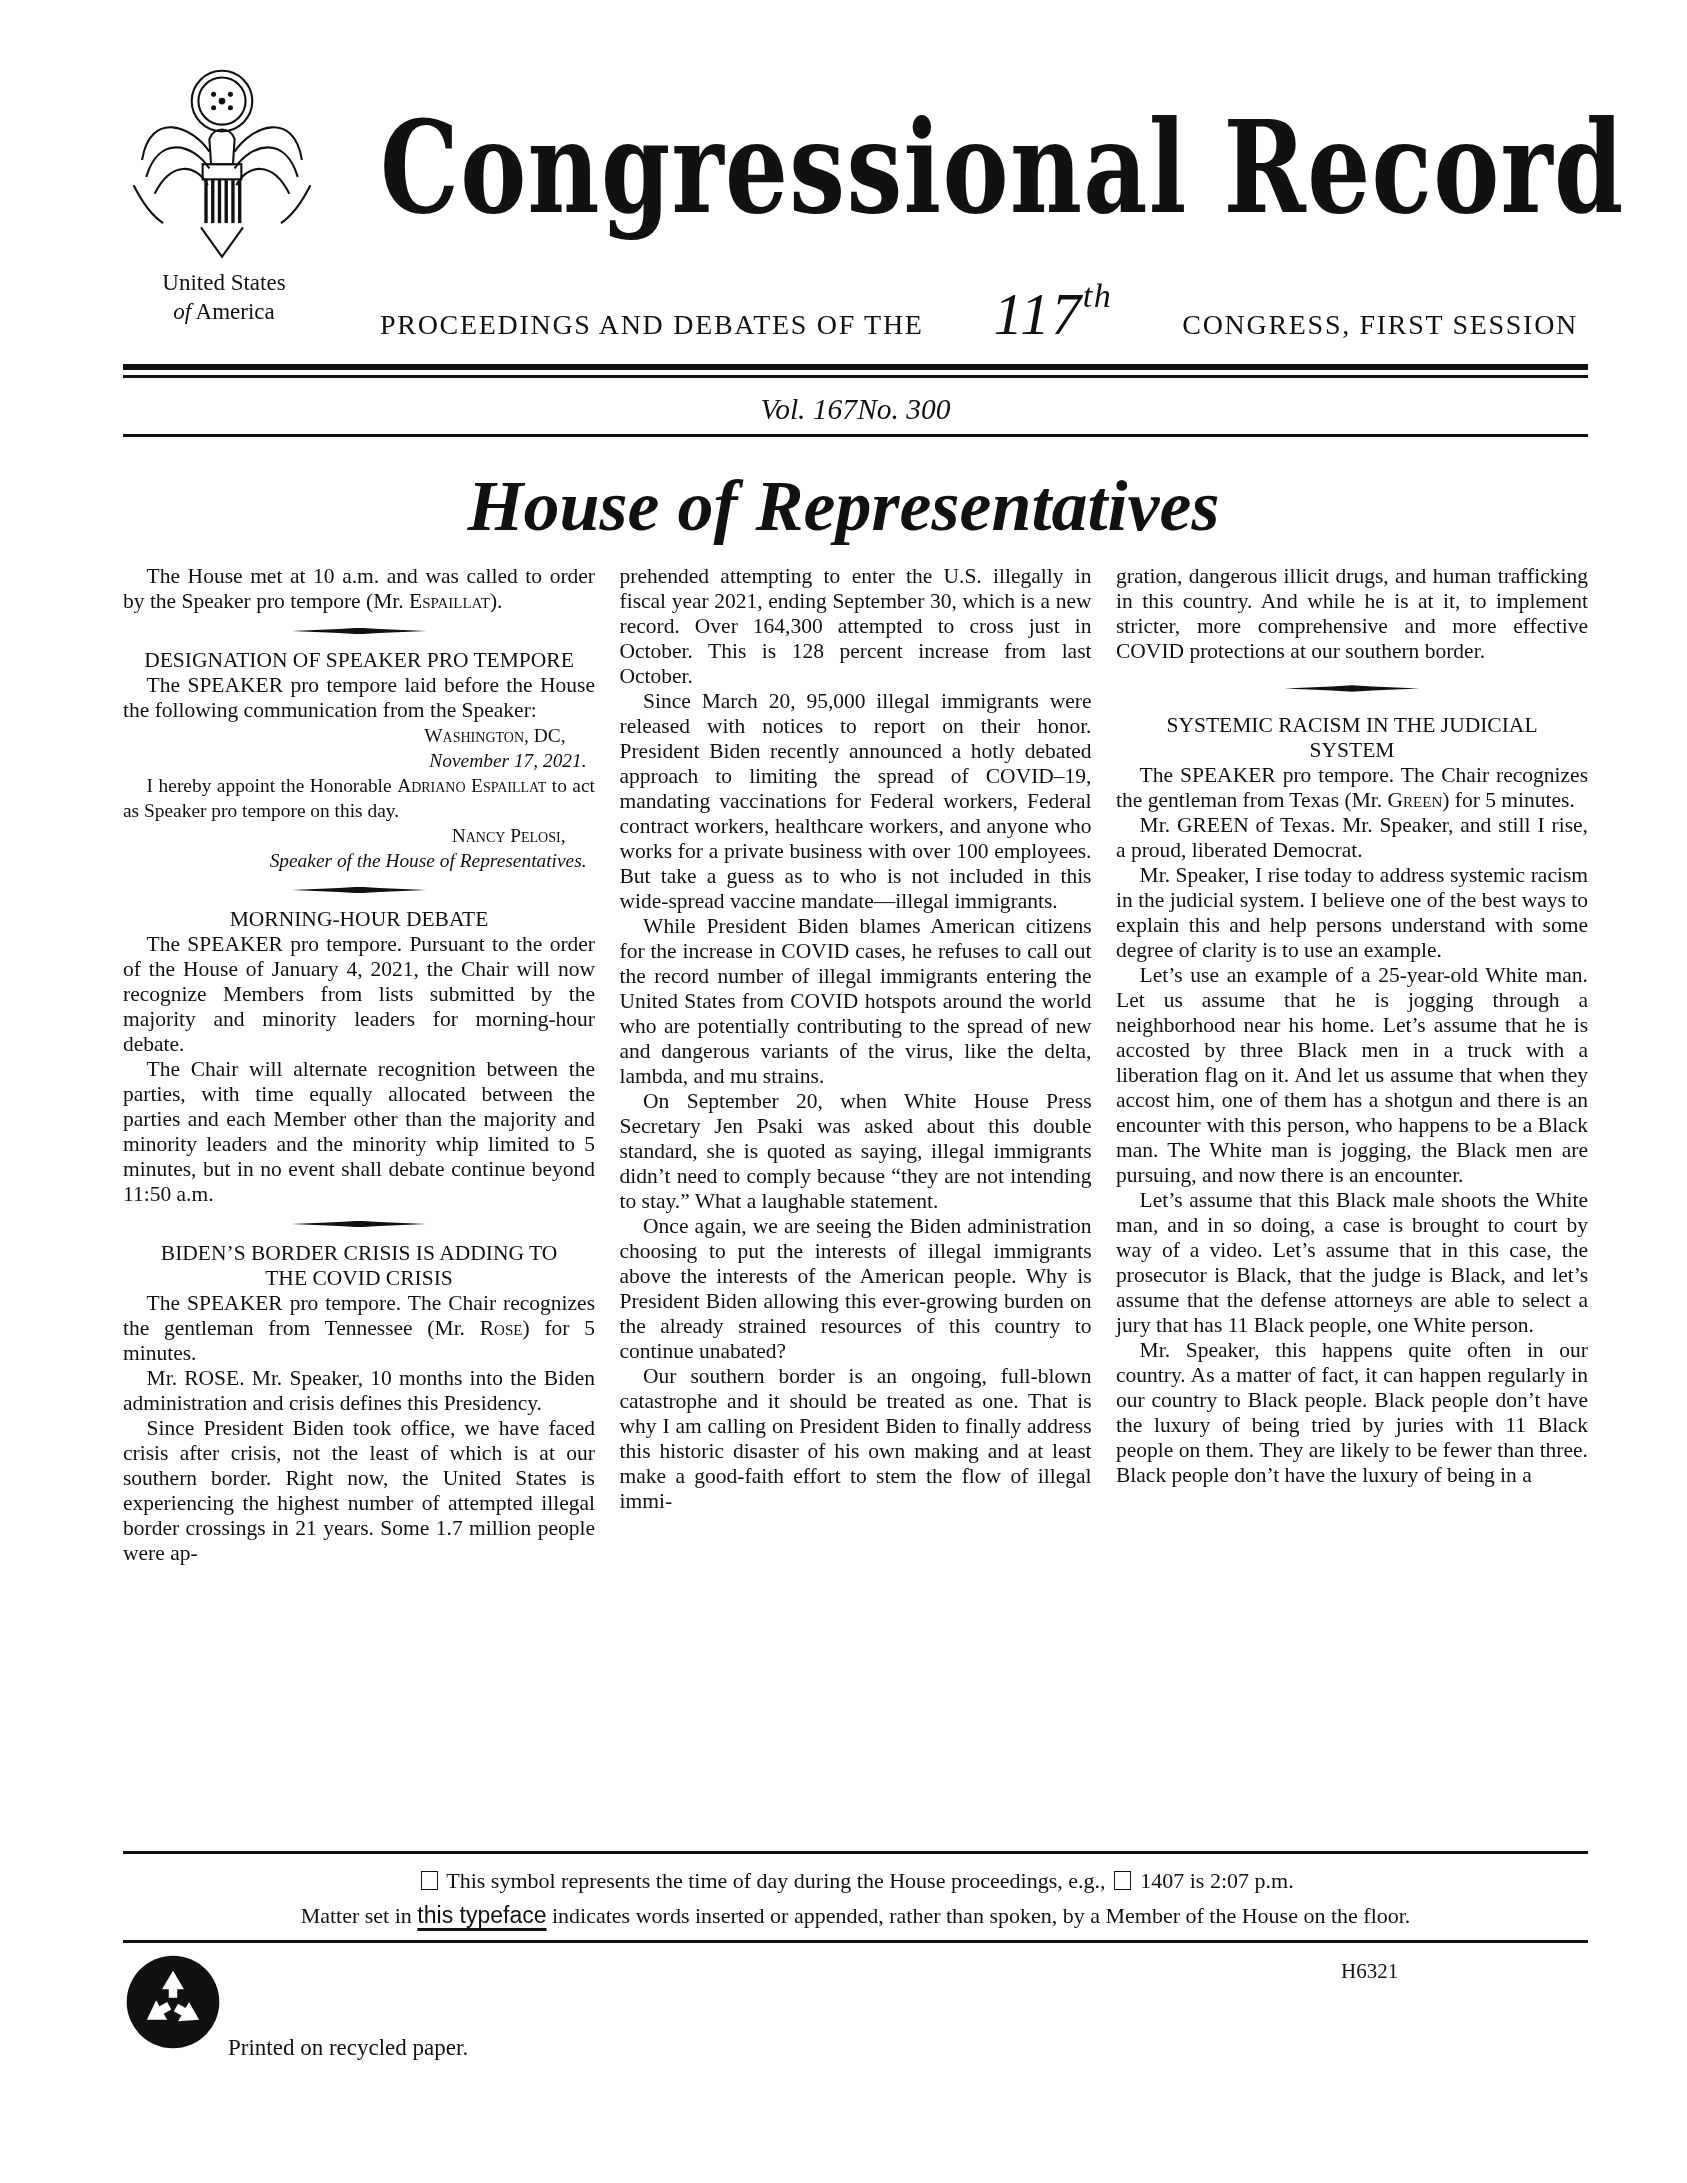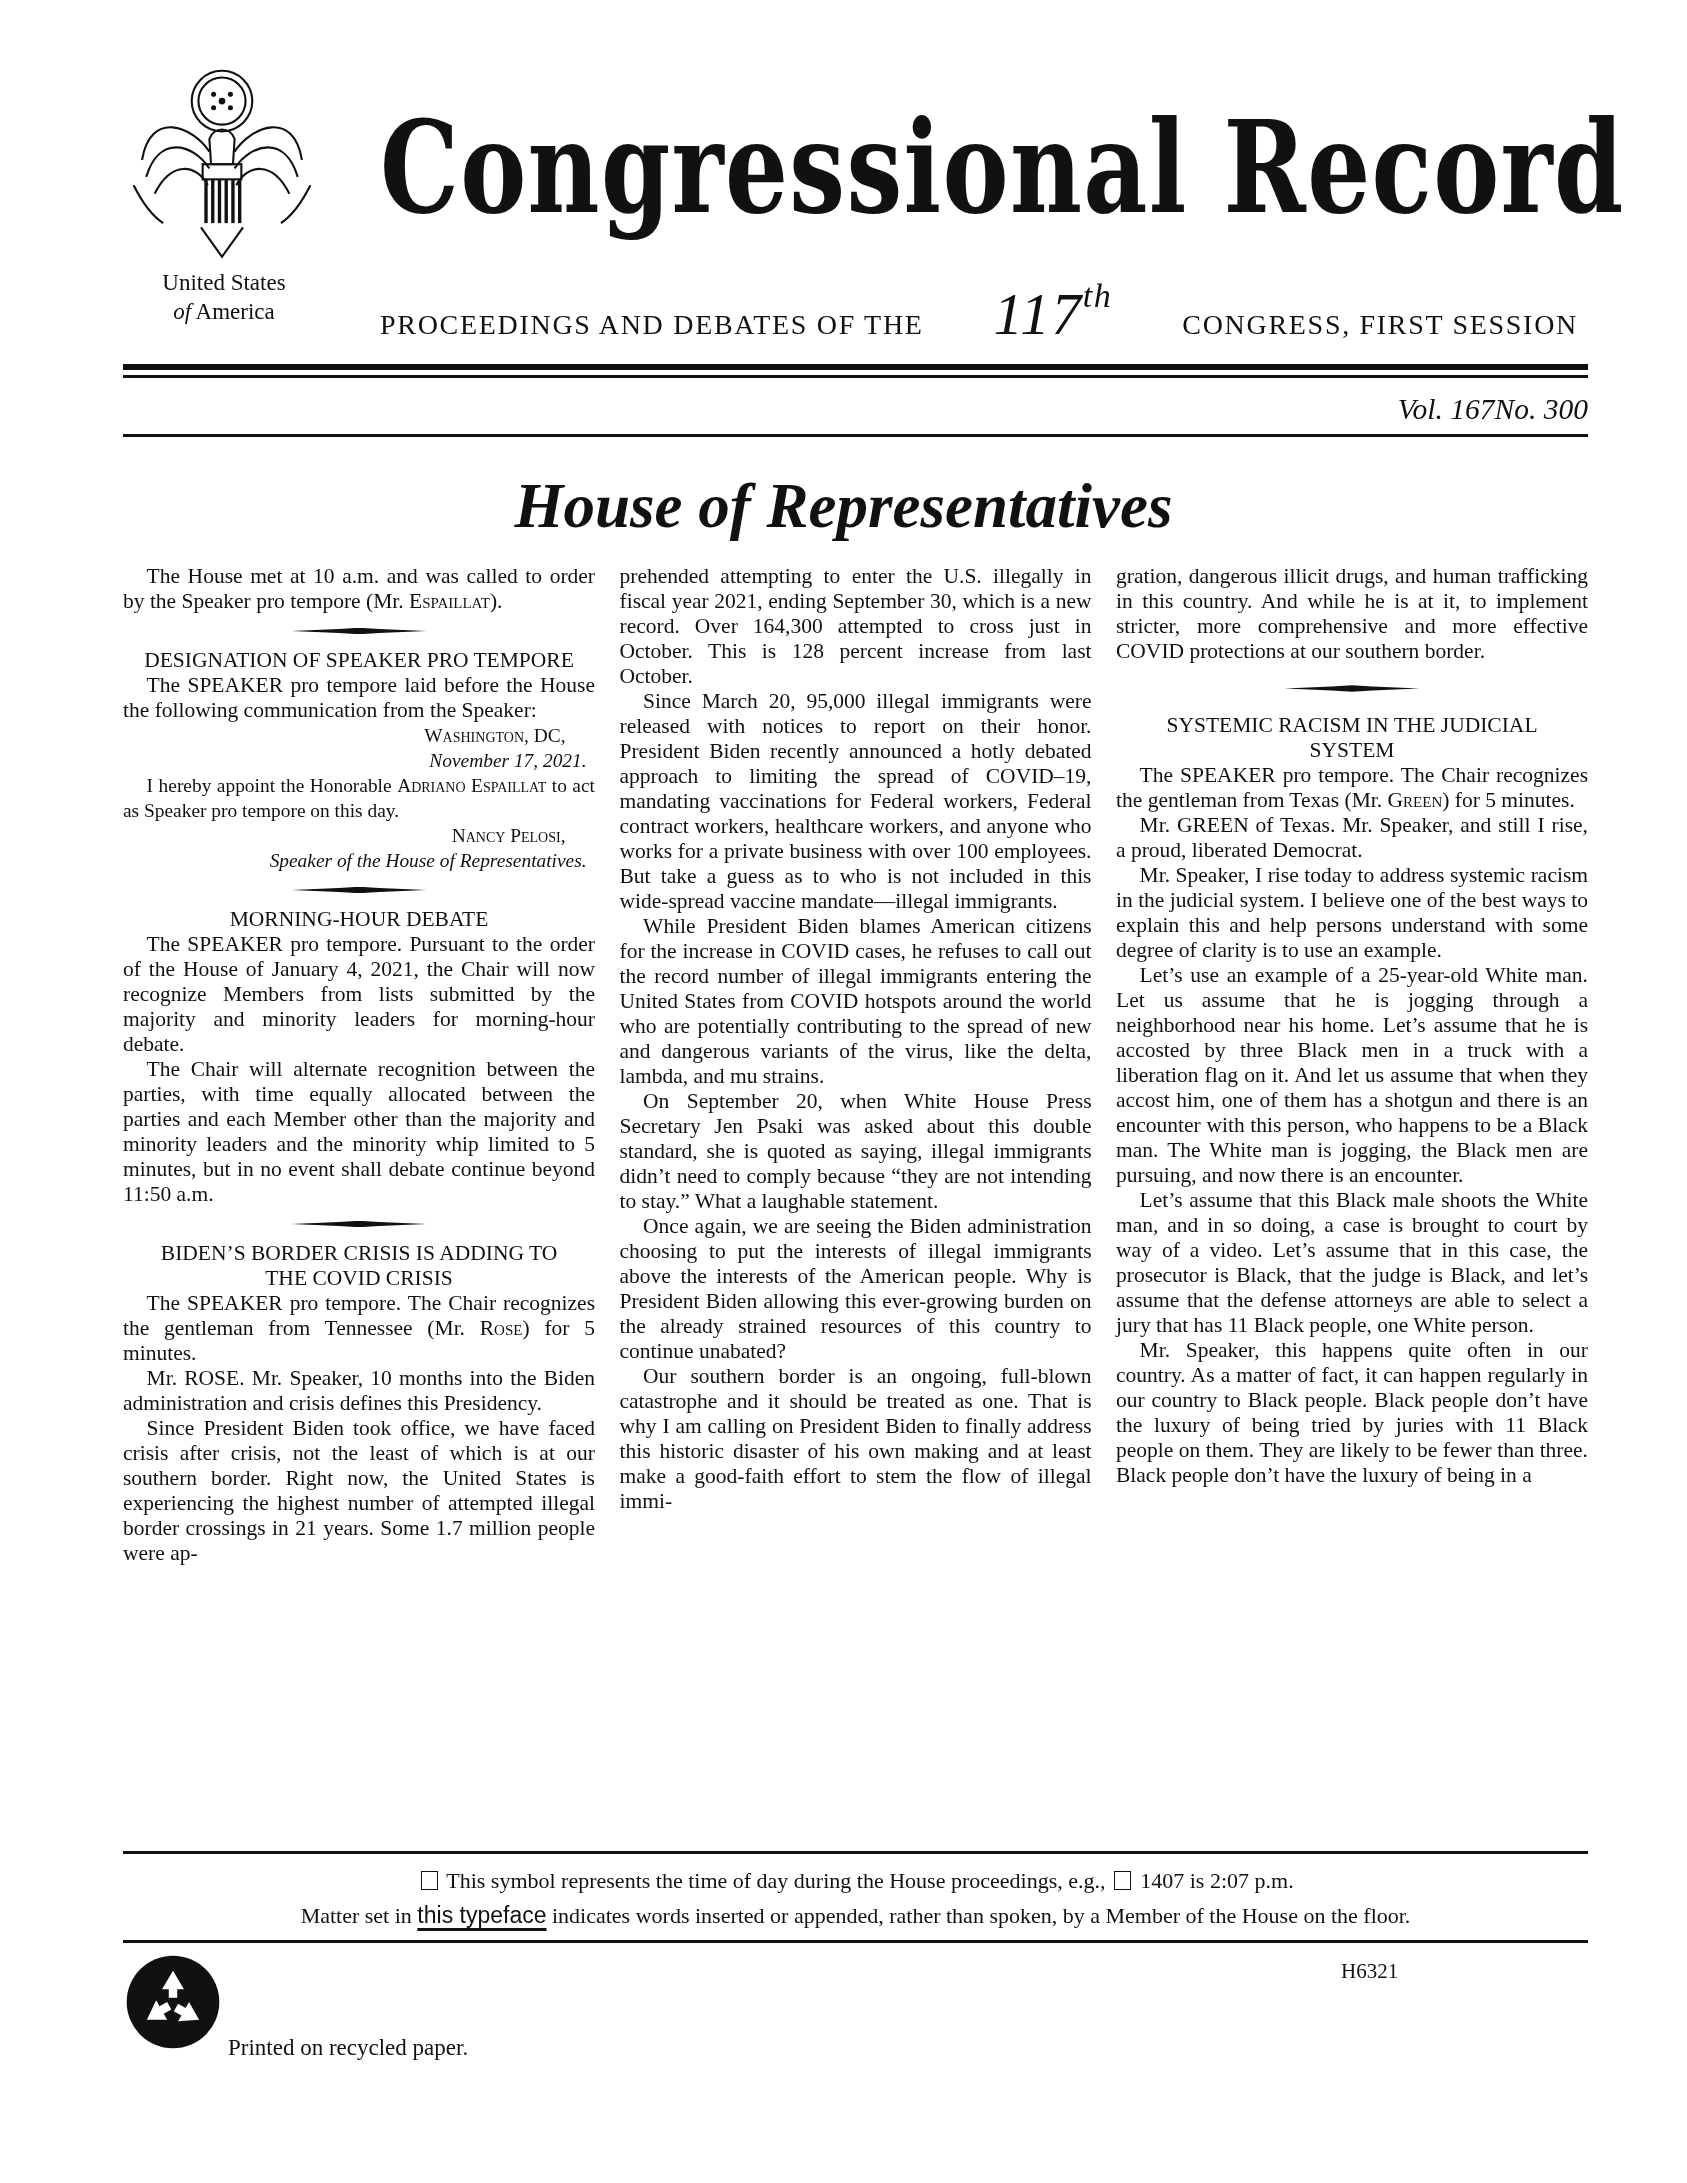--- a/index.html
+++ b/index.html
@@ -8,23 +8,23 @@
   .masthead { position: absolute; left: 0; top: 0; width: 1687px; height: 363px; }
   .seal { position: absolute; left: 125px; top: 59px; width: 194px; height: 202px; }
   .seal-caption { position: absolute; left: 127px; top: 268px; width: 194px; text-align: center; font-size: 23px; line-height: 29px; }
   .seal-caption .of { font-style: italic; }
   .title { position: absolute; left: 380px; top: 100px; width: 1198px; text-align: center; font-family: "DejaVu Serif", serif; font-weight: bold; font-size: 127px; line-height: 135px; letter-spacing: 1.7px; transform: scaleX(0.78); transform-origin: left top; white-space: nowrap; }
   .subtitle { position: absolute; left: 380px; top: 277px; width: 1198px; font-size: 28px; letter-spacing: 1.7px; white-space: nowrap; display: flex; align-items: baseline; justify-content: space-between; }
   .subtitle .num { font-style: italic; font-size: 59px; margin: 0 11.8px; }
   .subtitle .num sup { font-size: 34px; vertical-align: 27px; }
 
   .rule-thick { position: absolute; left: 123px; width: 1465px; background: #111; }
-  .dateline { position: absolute; left: 123px; top: 388px; width: 1465px; height: 42px; font-size: 29.5px; display: flex; justify-content: flex-end; align-items: center; white-space: nowrap; font-family: Liberation Serif, serif; }
+  .dateline { position: absolute; left: 123px; top: 388px; width: 1465px; height: 42px; font-size: 29.5px; display: flex; justify-content: center; align-items: center; white-space: nowrap; font-family: Liberation Serif, serif; }
   .dateline .ital { font-style: italic; }
-  .chamber { position: absolute; left: 0; top: 456px; width: 1687px; text-align: center; font-style: italic; font-weight: bold; font-size: 63px; line-height: 101px; }
+  .chamber { position: absolute; left: 0; top: 456px; width: 1687px; text-align: center; font-style: italic; font-weight: bold; font-size: 72px; line-height: 101px; }
 
   .columns { position: absolute; top: 564px; left: 123px; width: 1465px; height: 1299px; display: flex; justify-content: space-between; }
   .col { width: 472px; font-size: 21.5px; line-height: 25px; text-align: justify; hyphens: manual; }
   .col p { margin: 0; text-indent: 23.6px; }
   .col p.noindent { text-indent: 0; }
   .col h3 { margin: 0; font-weight: normal; font-size: 21.5px; line-height: 25px; text-align: center; padding: 0 17px; }
   .sc { font-variant: small-caps; }
   .sig-right { text-align: right; padding-right: 29.5px; }
   .sig-ital { font-style: italic; }
   .divider { height: 34px; display: flex; align-items: center; justify-content: center; }

